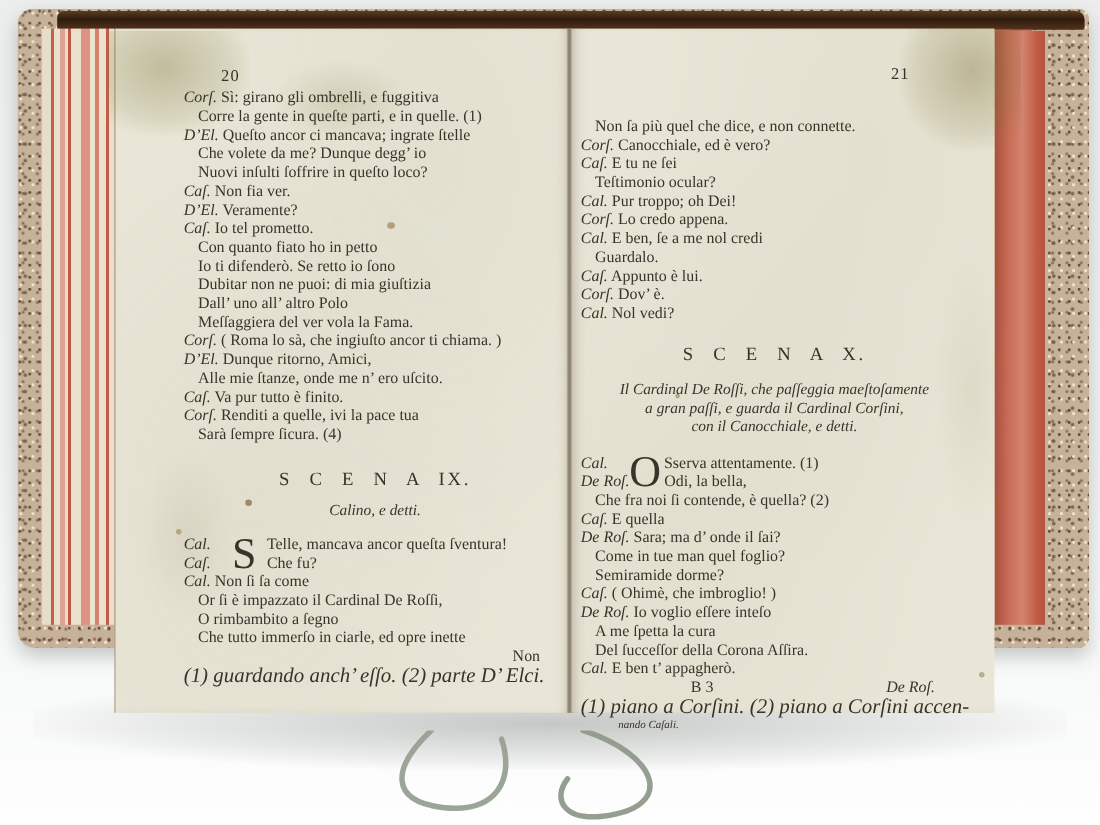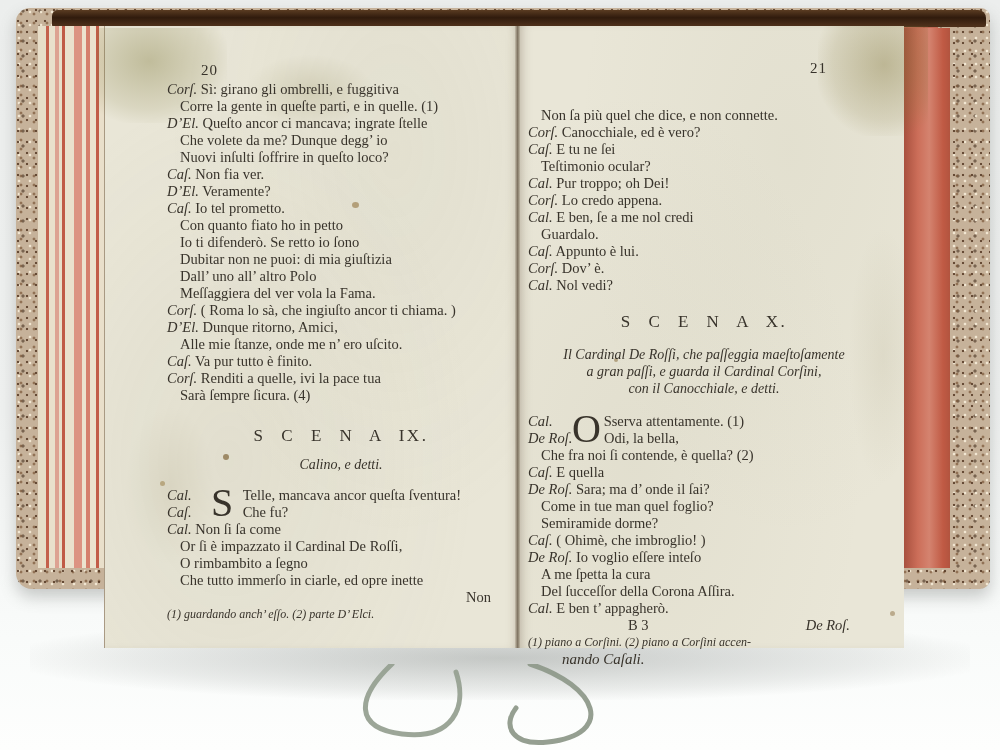--- a/index.html
+++ b/index.html
@@ -43,22 +43,22 @@
     background:linear-gradient(90deg,rgba(90,65,35,.12),rgba(55,38,18,.5) 50%,rgba(90,65,35,.12));}
   .stain{position:absolute;pointer-events:none;}
   .speck{position:absolute;border-radius:50%;}
   .pagenum{position:absolute;font-size:15px;color:#37322a;letter-spacing:1px;}
   .textblock{position:absolute;font-size:14.5px;line-height:17px;color:#38332b;}
   .ln{white-space:nowrap;height:17px;}
   .in{padding-left:13px;}
   .hd{text-align:center;font-size:17px;letter-spacing:2.5px;word-spacing:9px;height:20px;line-height:20px;white-space:nowrap;}
   .it{text-align:center;font-style:italic;font-size:14px;}
   .cw{text-align:right;padding-right:24px;}
-  .fn{font-style:italic;font-size:12px;}
-  .fn2{font-style:italic;font-size:15px;padding-left:34px;}
+  .fn{font-style:italic;font-size:19px;}
+  .fn2{font-style:italic;font-size:10px;padding-left:34px;}
   .spk{font-style:italic;}
   .dc1{position:relative;}
   .dc1 .spk,.dc2 .spk{display:inline-block;min-width:44px;}
   .dc1 .txt,.dc2 .txt{margin-left:28px;}
   .dropcap{position:absolute;left:44px;top:-2px;font-size:40px;line-height:36px;color:#38332b;}
   .sig{position:relative;height:17px;}
   .sigc{position:absolute;left:100px;}
   .sigr{position:absolute;right:30px;font-style:italic;}
 </style>
 </head>

